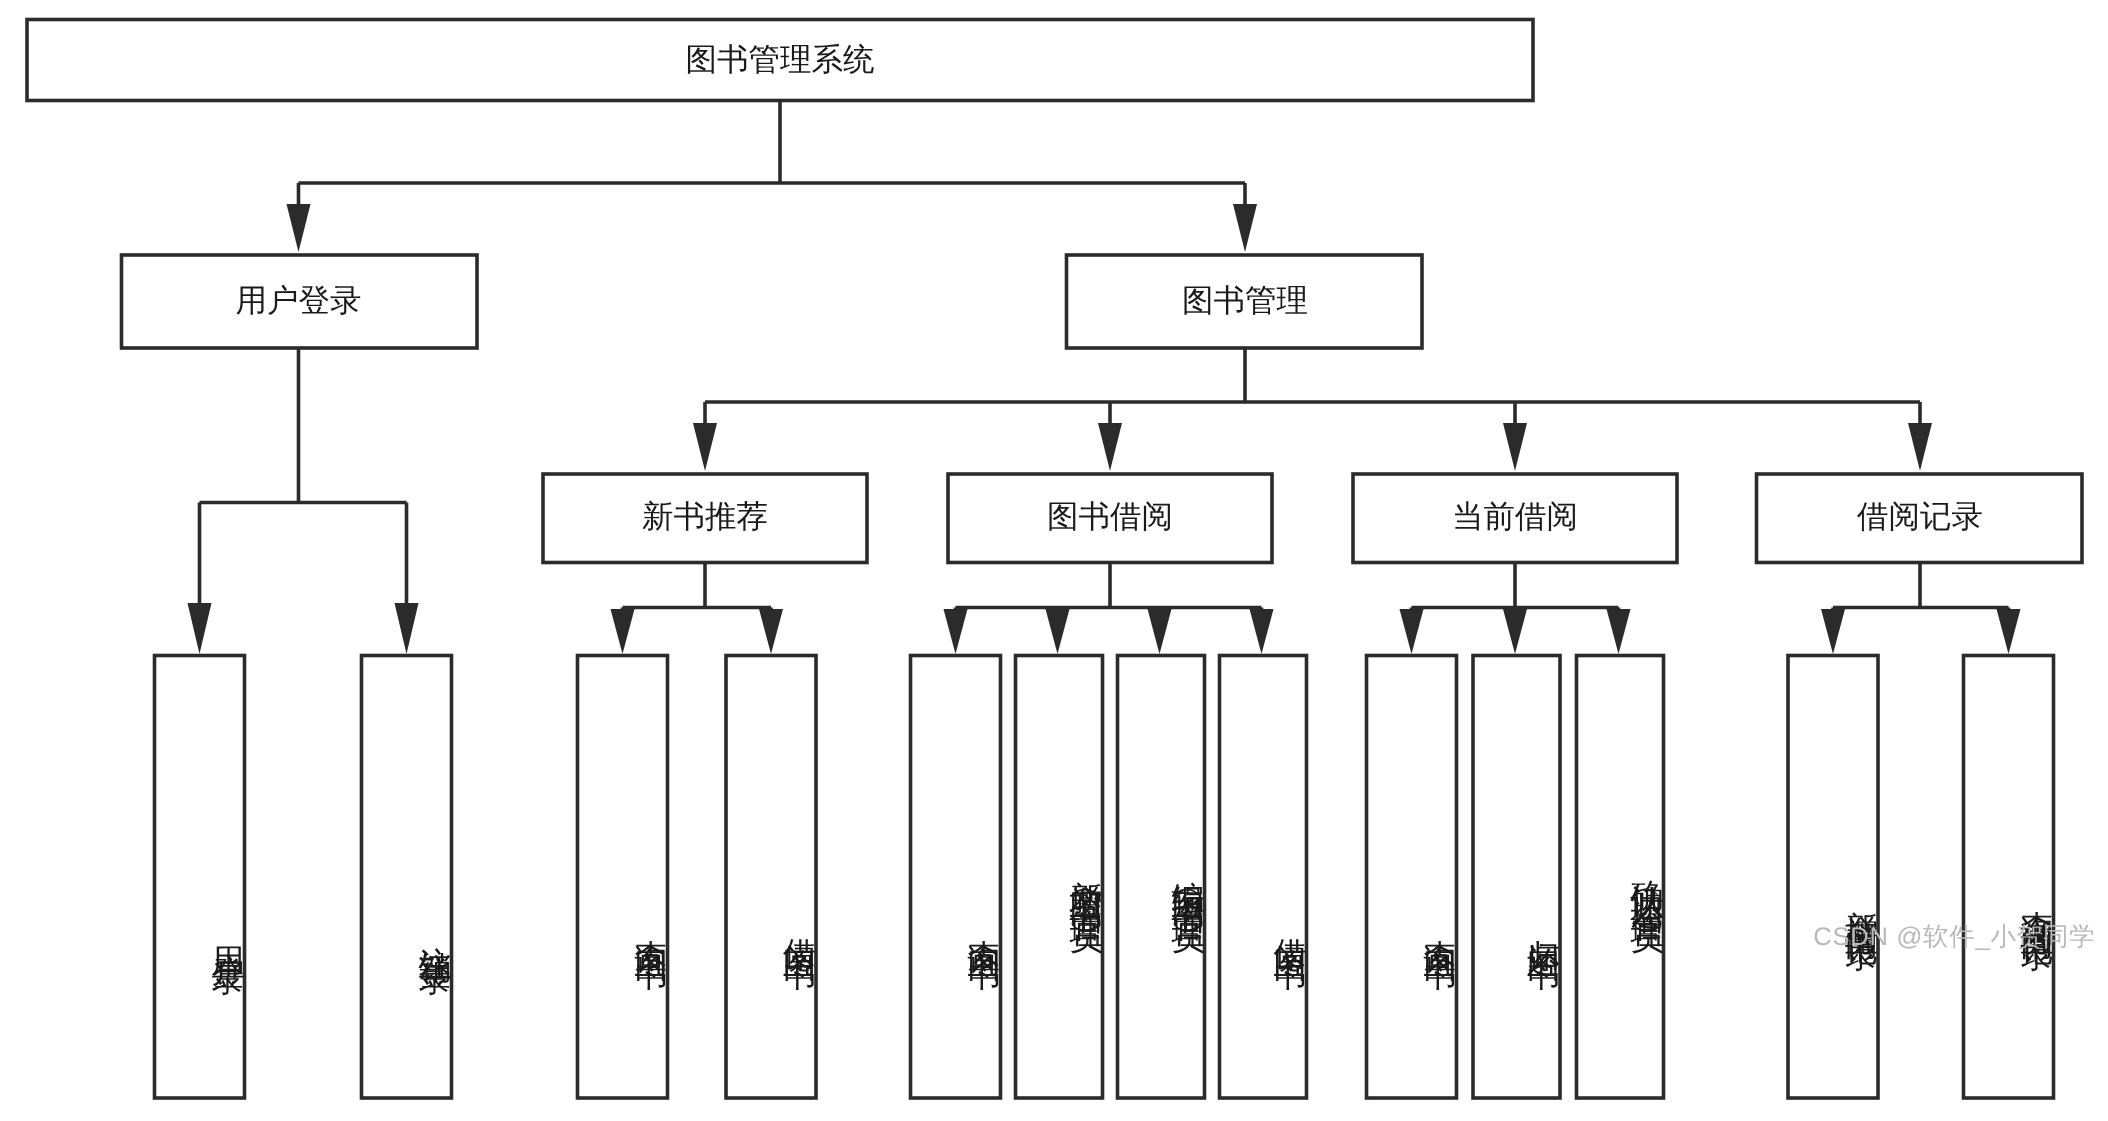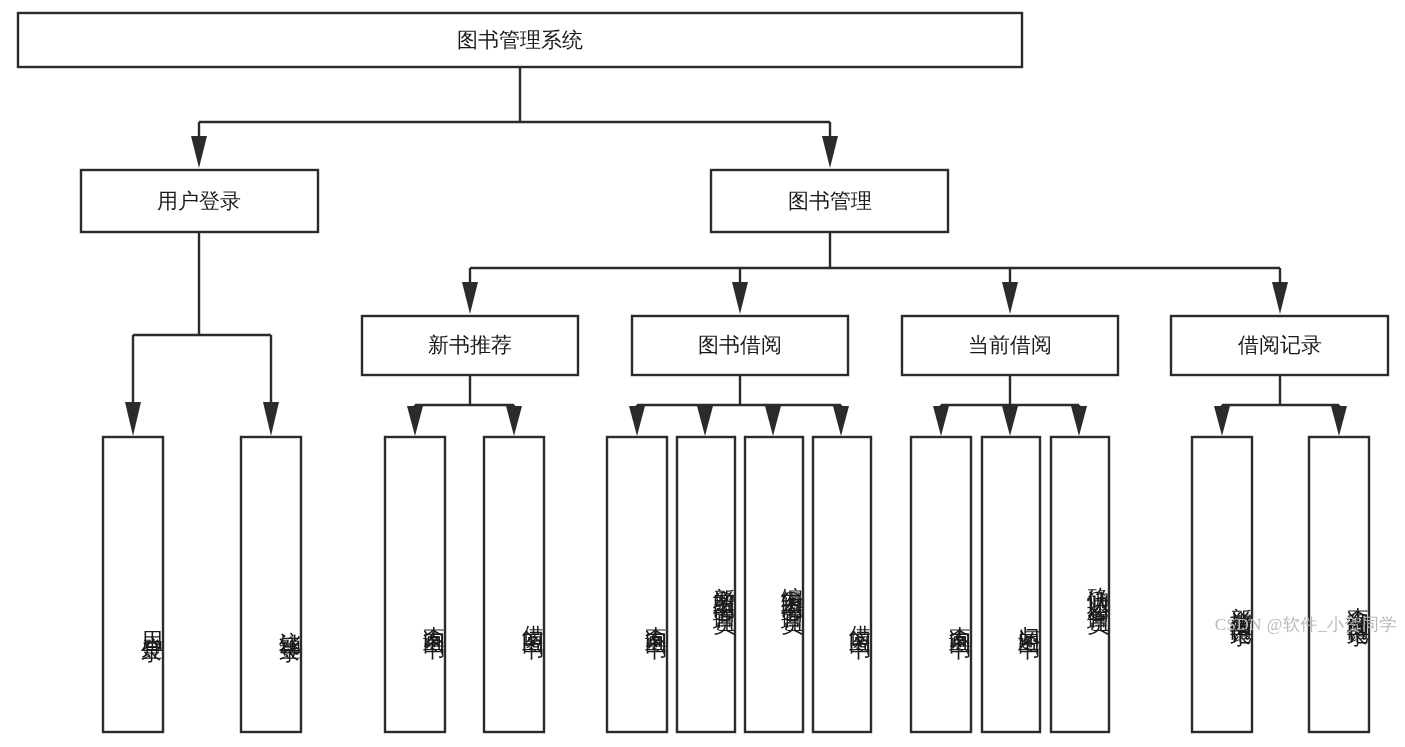--- a/index.html
+++ b/index.html
@@ -58,21 +58,21 @@
     letter-spacing: 4px;
     color: #1a1a1a;
     white-space: nowrap;
     text-align: center;
     pointer-events: none;
   }
   .watermark {
     position: absolute;
     right: 8px;
     bottom: 4px;
-    font-family: Liberation Serif, serif;
+    font-family: Liberation Sans, sans-serif;
     font-size: 17px;
     color: #b9b9b9;
     letter-spacing: 0.5px;
     user-select: none;
   }
 </style>
 </head>
 <body>
 
 <div id="diagram-root">

